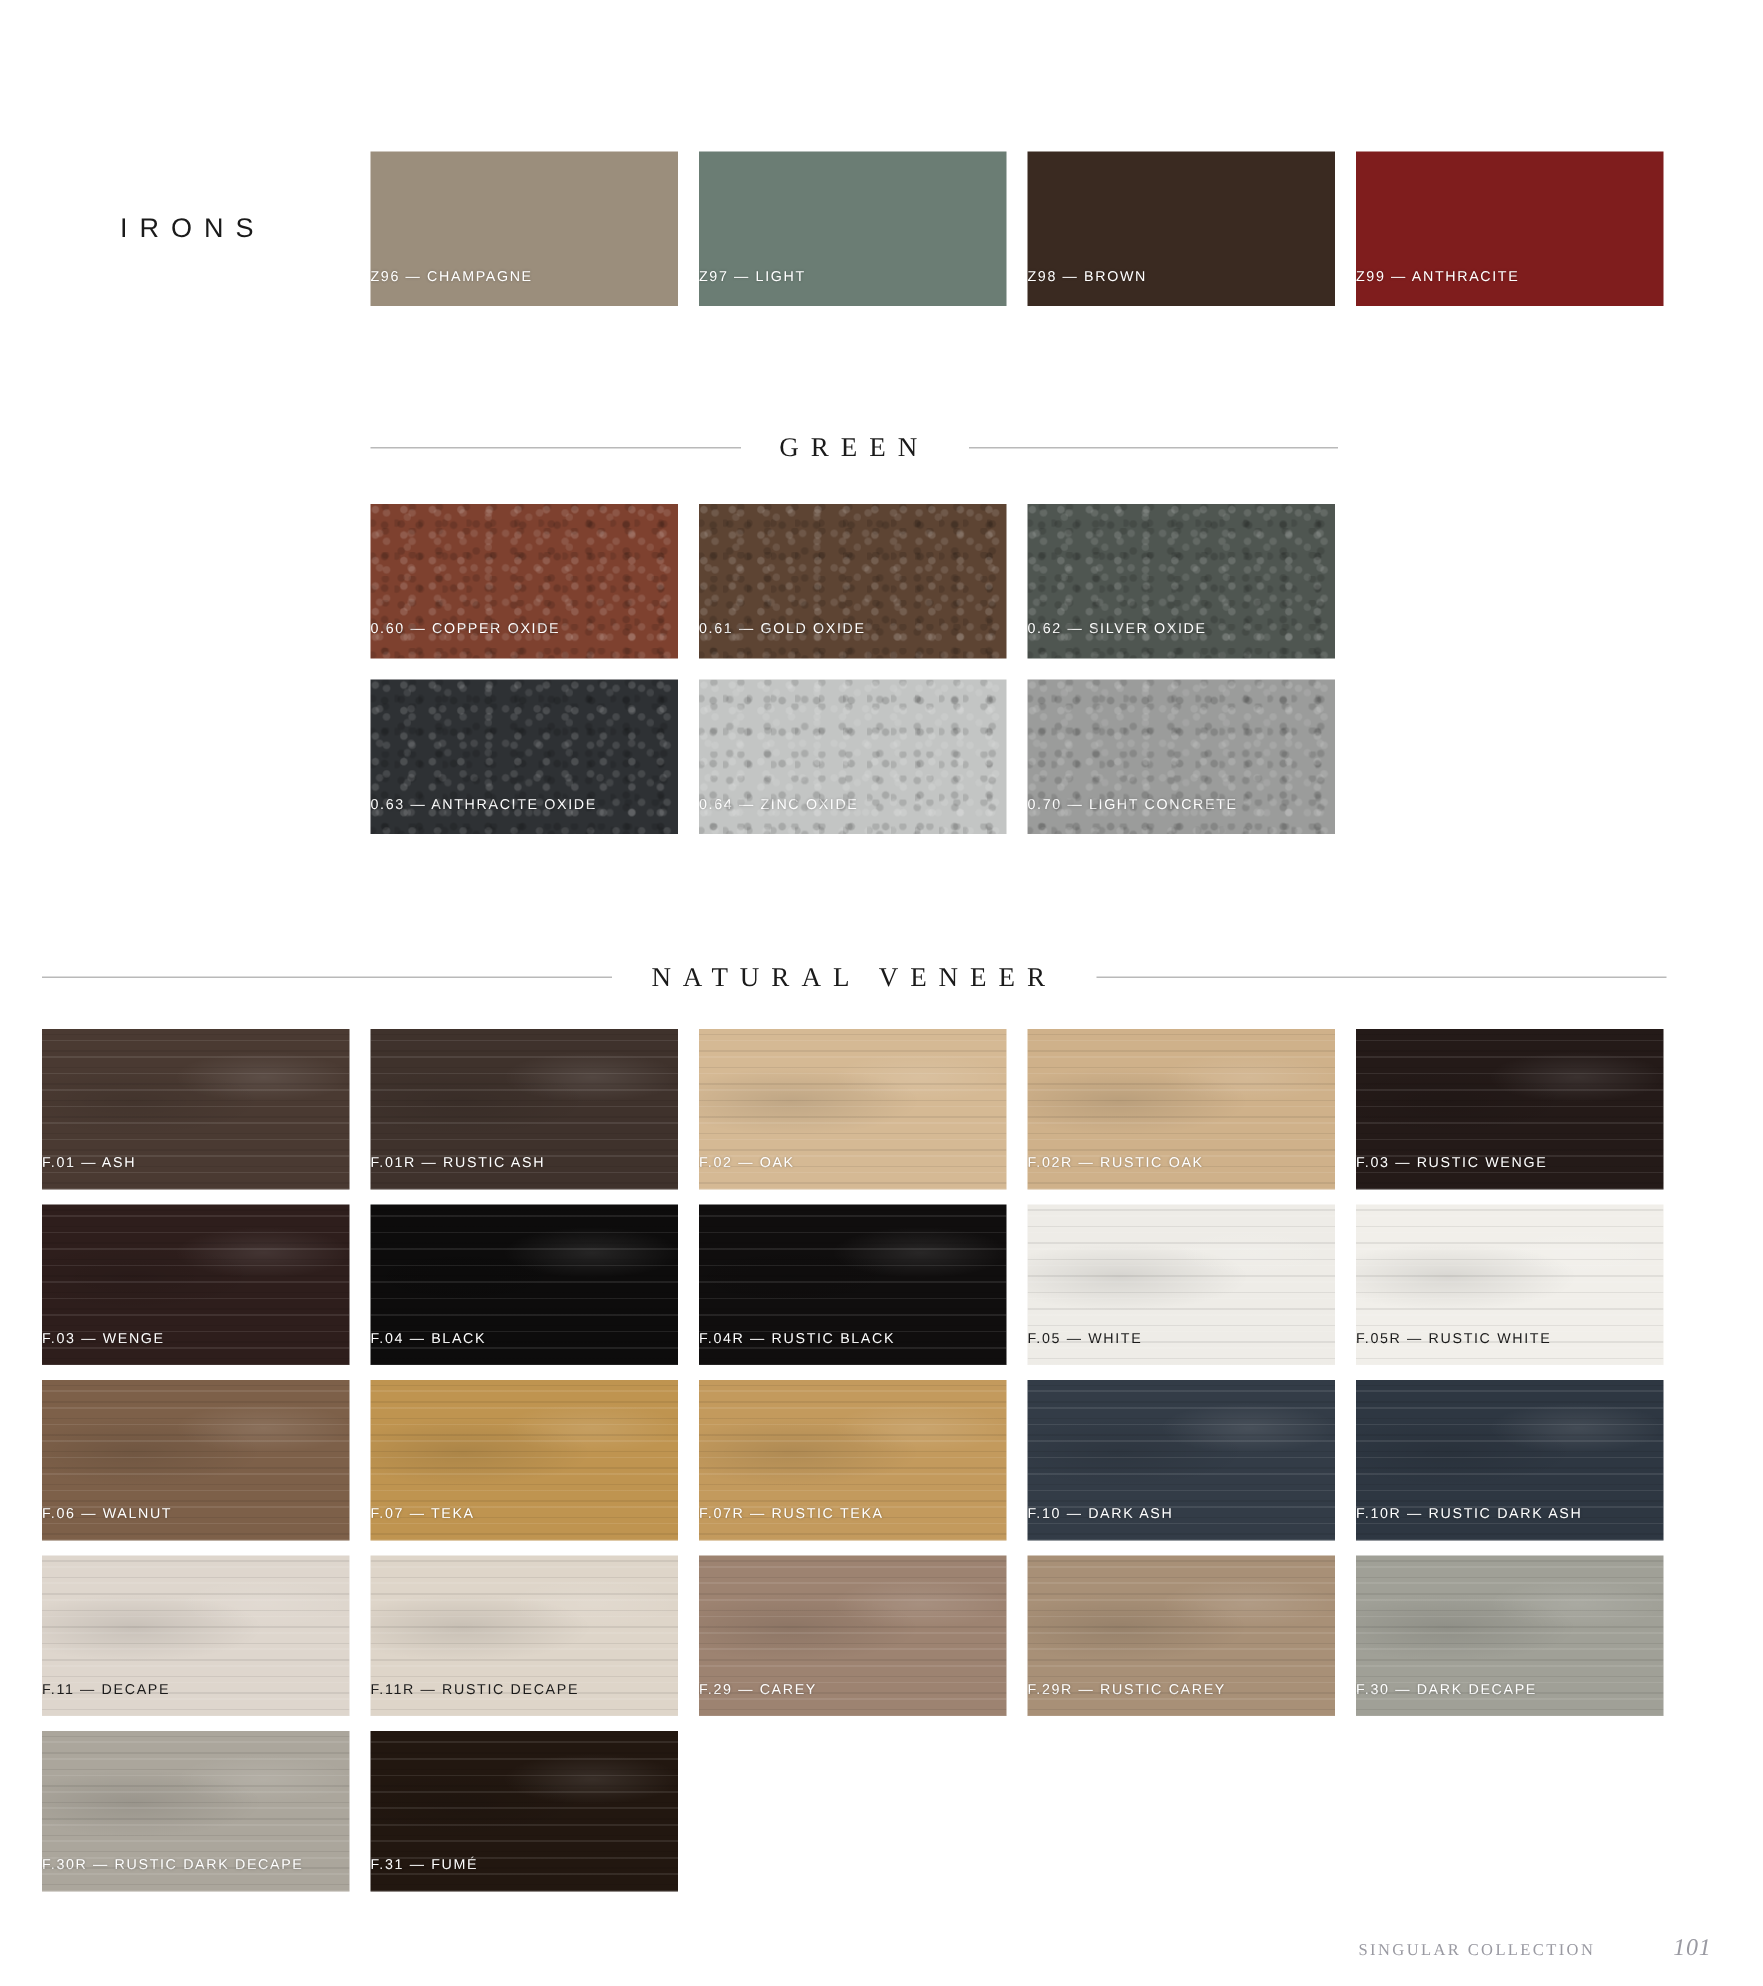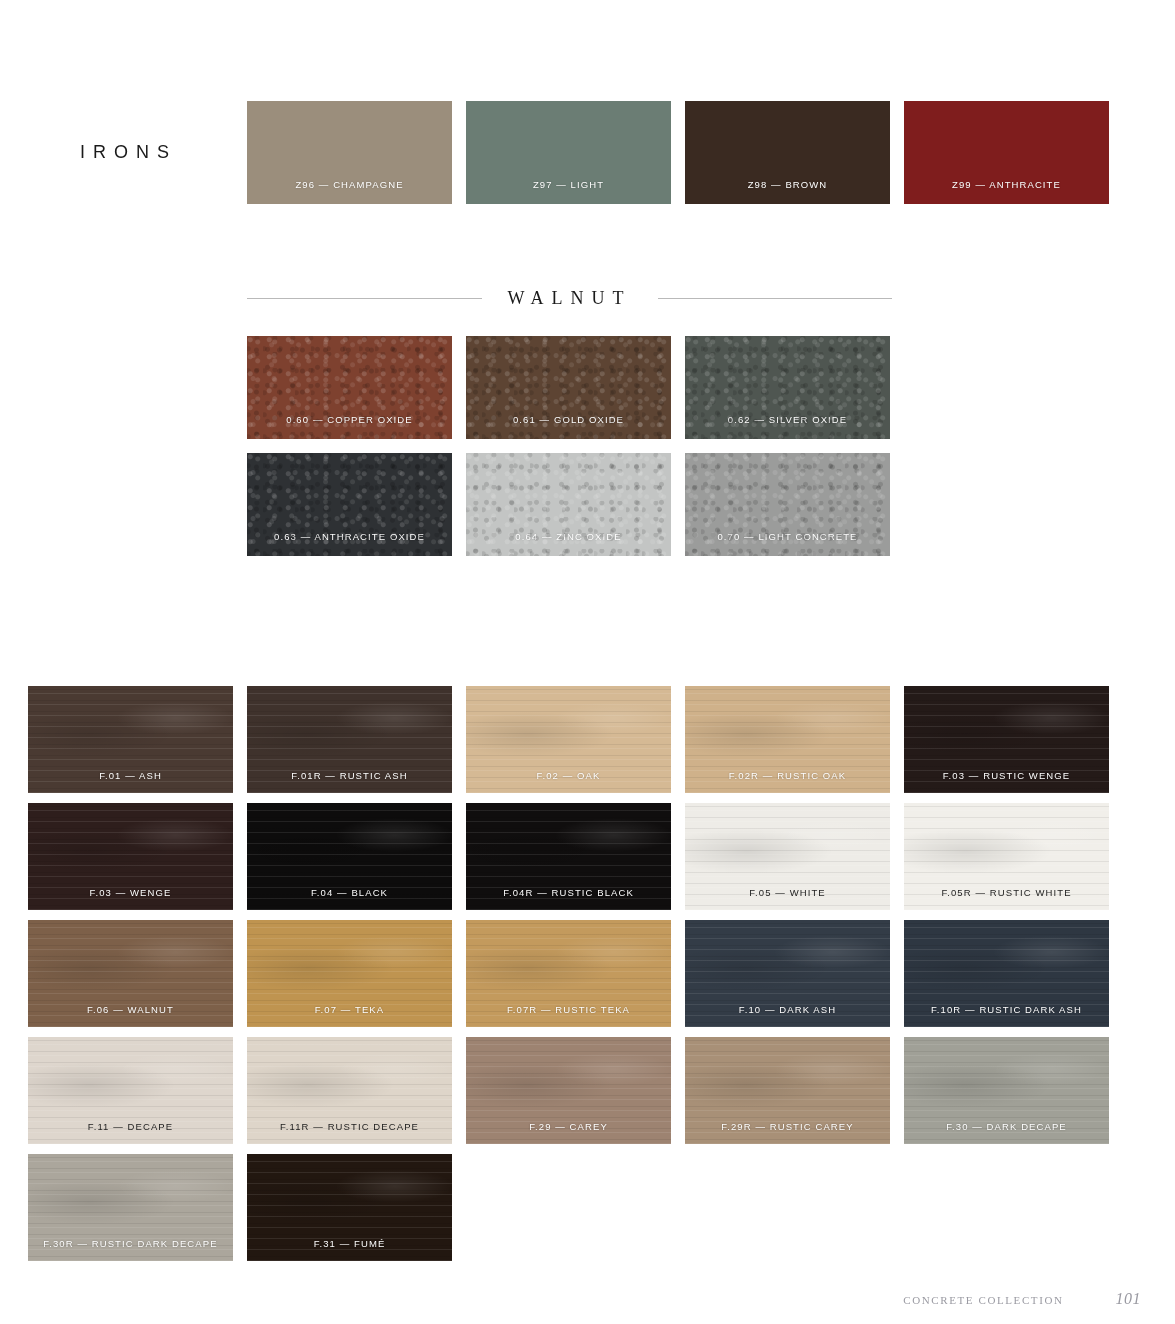--- a/index.html
+++ b/index.html
@@ -57,21 +57,20 @@
     position: absolute;
     overflow: hidden;
     background-repeat: no-repeat;
     background-size: 100% 100%;
   }
   .swatch .caption {
     position: absolute;
     left: 0;
     right: 0;
     bottom: 14px;
-    text-align: center;
     font-family: "Liberation Sans", sans-serif;
     font-size: 9.5px;
     letter-spacing: 1.1px;
     font-weight: 400;
     color: #ffffff;
     text-shadow: 0 0 2px rgba(0,0,0,0.28);
     white-space: nowrap;
   }
   .swatch.light-caption .caption {
     color: #ffffff;
@@ -150,21 +149,21 @@
       <div class="swatch  light-caption" style="left: 685px; top: 101px; width: 205px; height: 103px; background: rgb(58, 42, 33);">
         <span class="caption" style="color: rgb(255, 255, 255);">Z98 — BROWN</span>
       </div>
       <div class="swatch  light-caption" style="left: 904px; top: 101px; width: 205px; height: 103px; background: #7f1d1d;">
         <span class="caption" style="color: rgb(255, 255, 255);">Z99 — ANTHRACITE</span>
       </div>
     </div>
 
   <div class="rule-heading" id="oxides-heading" style="left:247px; top:288px; width:645px;">
     <span class="rule"></span>
-    <span class="section-title">WALNUT</span>
+    <span class="section-title">GREEN</span>
     <span class="rule"></span>
   </div>
   <div id="oxides-swatches">
       <div class="swatch grain-s light-caption" style="left: 247px; top: 336px; width: 205px; height: 103px; background: rgb(126, 65, 47);">
         <span class="caption" style="color: rgb(255, 255, 255);">0.60 — COPPER OXIDE</span>
       </div>
       <div class="swatch grain-s light-caption" style="left: 466px; top: 336px; width: 205px; height: 103px; background: rgb(93, 68, 51);">
         <span class="caption" style="color: rgb(255, 255, 255);">0.61 — GOLD OXIDE</span>
       </div>
       <div class="swatch grain-s light-caption" style="left: 685px; top: 336px; width: 205px; height: 103px; background: rgb(79, 86, 81);">
@@ -174,20 +173,25 @@
         <span class="caption" style="color: rgb(255, 255, 255);">0.63 — ANTHRACITE OXIDE</span>
       </div>
       <div class="swatch grain-s light-caption" style="left: 466px; top: 453px; width: 205px; height: 103px; background: rgb(195, 197, 196);">
         <span class="caption" style="color: rgb(255, 255, 255);">0.64 — ZINC OXIDE</span>
       </div>
       <div class="swatch grain-s light-caption" style="left: 685px; top: 453px; width: 205px; height: 103px; background: rgb(155, 156, 155);">
         <span class="caption" style="color: rgb(255, 255, 255);">0.70 — LIGHT CONCRETE</span>
       </div>
     </div>
 
+  <div class="rule-heading" id="veneer-heading" style="left:28px; top:641px; width:1083px;">
+    <span class="rule"></span>
+    <span class="section-title">NATURAL VENEER</span>
+    <span class="rule"></span>
+  </div>
   <div id="veneer-swatches">
       <div class="swatch veneer grain-t light-caption" style="left: 28px; top: 686px; width: 205px; height: 107px; background: rgb(74, 58, 50);">
         <span class="caption" style="color: rgb(255, 255, 255);">F.01 — ASH</span>
       </div>
       <div class="swatch veneer grain-t light-caption" style="left: 247px; top: 686px; width: 205px; height: 107px; background: rgb(63, 50, 44);">
         <span class="caption" style="color: rgb(255, 255, 255);">F.01R — RUSTIC ASH</span>
       </div>
       <div class="swatch veneer grain-t light-caption" style="left: 466px; top: 686px; width: 205px; height: 107px; background: rgb(213, 185, 148);">
         <span class="caption" style="color: rgb(255, 255, 255);">F.02 — OAK</span>
       </div>
@@ -244,17 +248,17 @@
       </div>
       <div class="swatch veneer grain-t light-caption" style="left: 28px; top: 1154px; width: 205px; height: 107px; background: rgb(171, 166, 156);">
         <span class="caption" style="color: rgb(255, 255, 255);">F.30R — RUSTIC DARK DECAPE</span>
       </div>
       <div class="swatch veneer grain-t light-caption" style="left: 247px; top: 1154px; width: 205px; height: 107px; background: rgb(34, 23, 16);">
         <span class="caption" style="color: rgb(255, 255, 255);">F.31 — FUMÉ</span>
       </div>
     </div>
 
   <div class="footer">
-    <span>CONCRETE COLLECTION</span>
+    <span>SINGULAR COLLECTION</span>
     <span class="page-no">101</span>
   </div>
 
 </div>
 
 </body></html>

